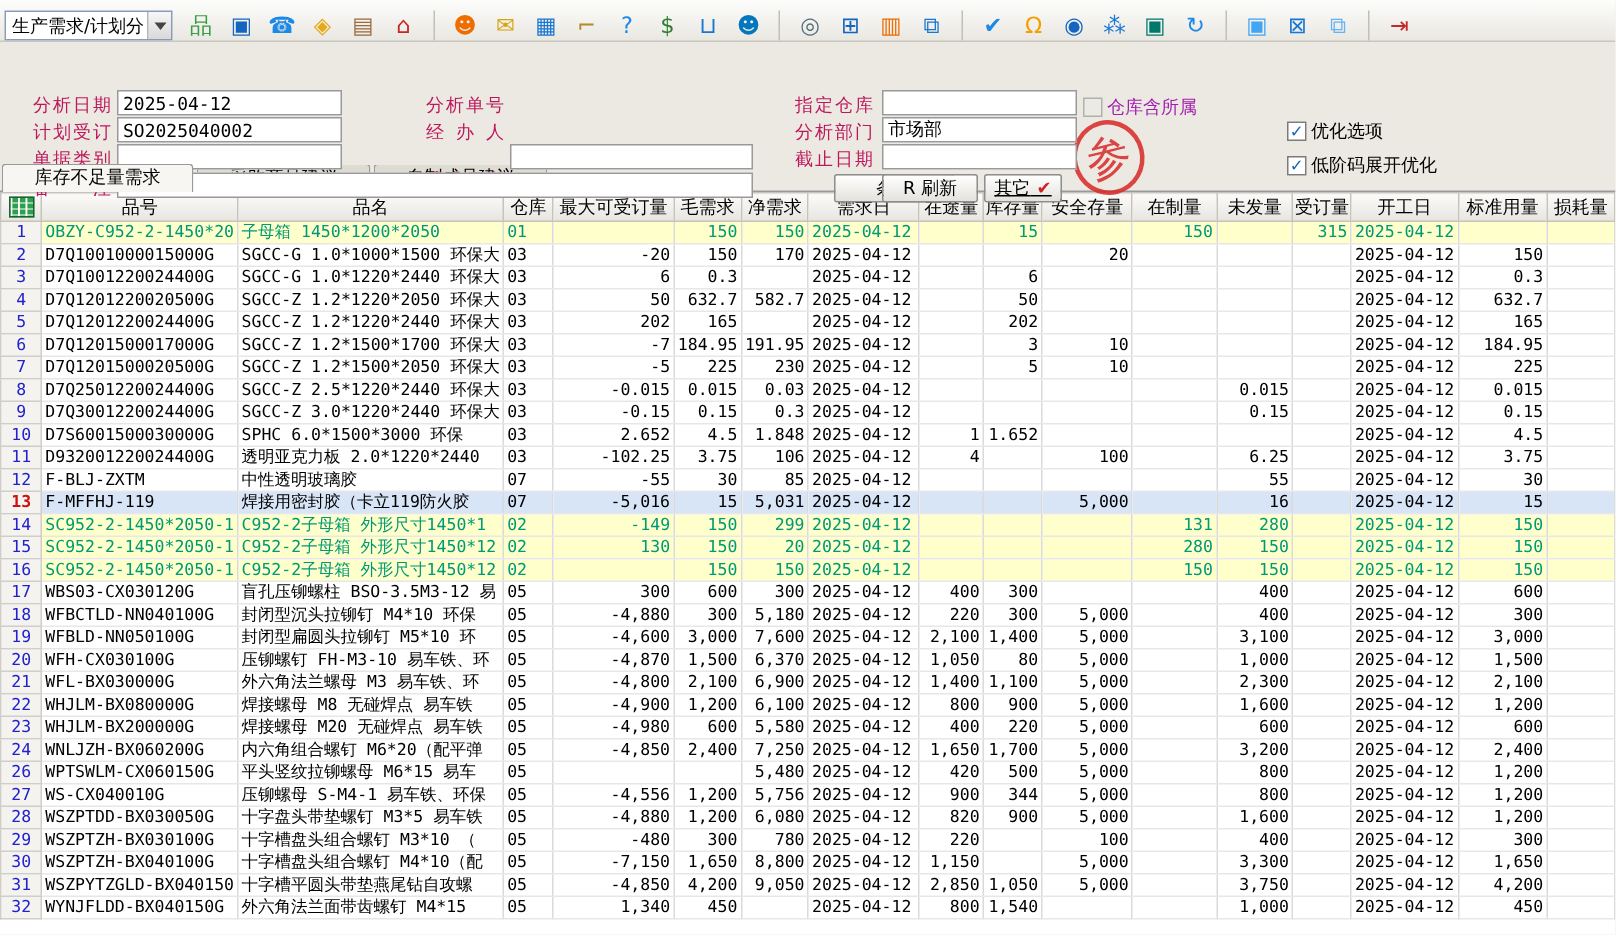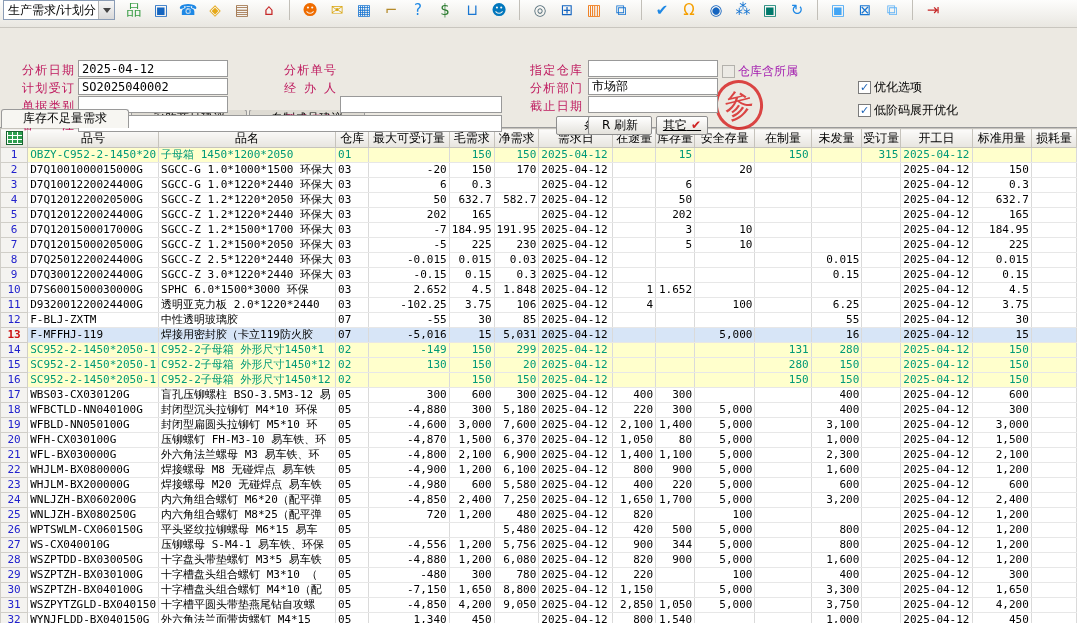--- a/index.html
+++ b/index.html
@@ -4,21 +4,21 @@
 <style>
   html,body{margin:0;padding:0;}
   body{
     width:1077px;height:623px;overflow:hidden;position:relative;
     background:#ece9e2;font-family:"DejaVu Sans","Liberation Sans",sans-serif;
     -webkit-font-smoothing:none;
   }
   
   .toolbar{
     height:28px;background:linear-gradient(#fdfdfc,#e9e7e1);
-    border-bottom:1px solid #c9c6bf;display:flex;align-items:flex-start;
+    border-bottom:1px solid #c9c6bf;display:flex;align-items:flex-end;
     padding:0 3px;box-sizing:border-box;
   }
   .combo{
     width:112px;height:20px;background:#fff;border:1px solid #8a9cb5;
     display:flex;align-items:center;justify-content:space-between;
     font-size:12px;padding-left:4px;box-sizing:border-box;cursor:pointer;white-space:nowrap;overflow:hidden;
   }
   .combo-arrow{
     width:15px;height:18px;background:linear-gradient(#f7f7f7,#d9d9d9);
     border-left:1px solid #b5b5b5;display:flex;align-items:center;justify-content:center;flex:0 0 15px;
@@ -663,39 +663,20 @@
             <td class="ar">1,700</td>
             <td class="ar">5,000</td>
             <td class="ar"></td>
             <td class="ar">3,200</td>
             <td class="ar"></td>
             <td class="al">2025-04-12</td>
             <td class="ar">2,400</td>
             <td class="ar"></td>
           </tr>
           <tr>
-            <td class="rn">25</td>
-            <td class="al">WNLJZH-BX080250G</td>
-            <td class="al">内六角组合螺钉 M8*25（配平弹</td>
-            <td class="al">05</td>
-            <td class="ar">720</td>
-            <td class="ar">1,200</td>
-            <td class="ar">480</td>
-            <td class="al">2025-04-12</td>
-            <td class="ar">820</td>
-            <td class="ar"></td>
-            <td class="ar">100</td>
-            <td class="ar"></td>
-            <td class="ar"></td>
-            <td class="ar"></td>
-            <td class="al">2025-04-12</td>
-            <td class="ar">1,200</td>
-            <td class="ar"></td>
-          </tr>
-          <tr>
             <td class="rn">26</td>
             <td class="al">WPTSWLM-CX060150G</td>
             <td class="al">平头竖纹拉铆螺母 M6*15 易车</td>
             <td class="al">05</td>
             <td class="ar"></td>
             <td class="ar"></td>
             <td class="ar">5,480</td>
             <td class="al">2025-04-12</td>
             <td class="ar">420</td>
             <td class="ar">500</td>

